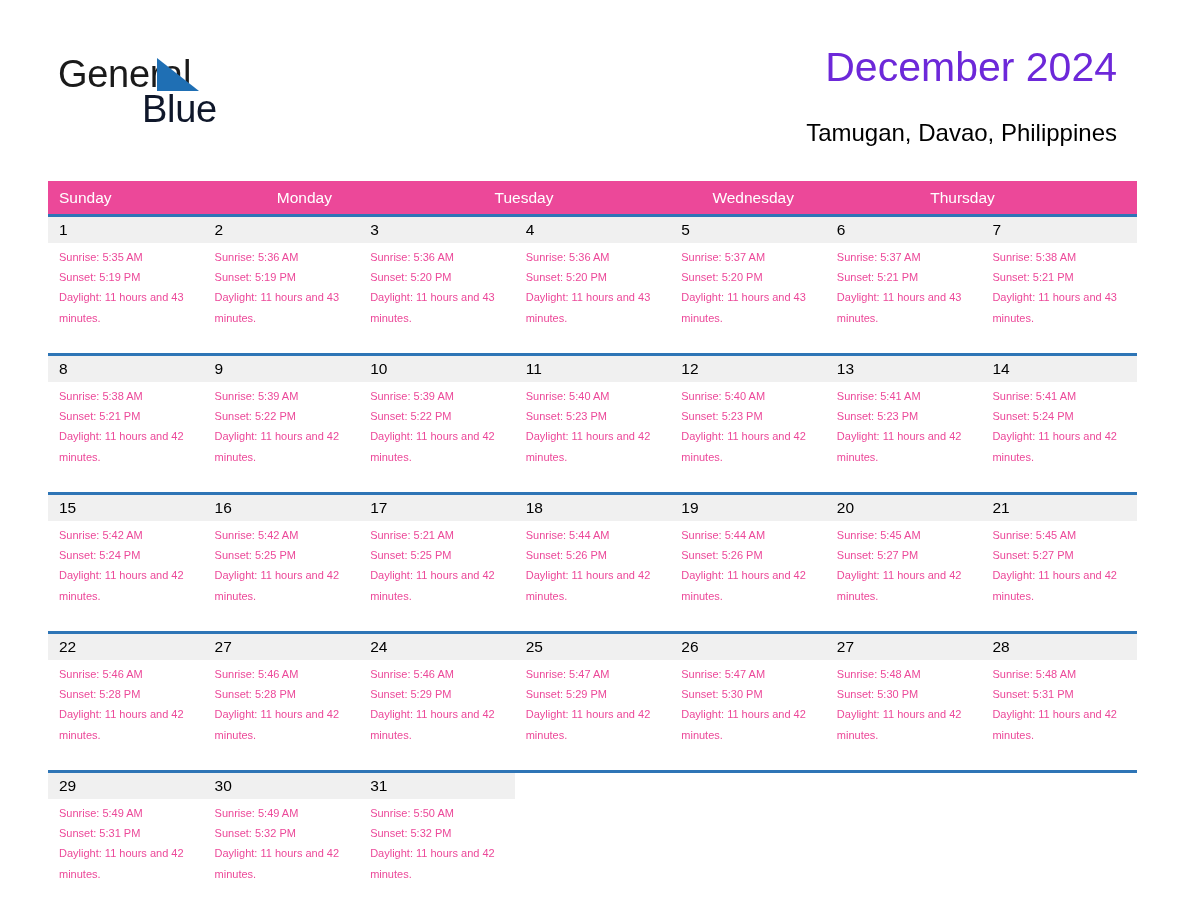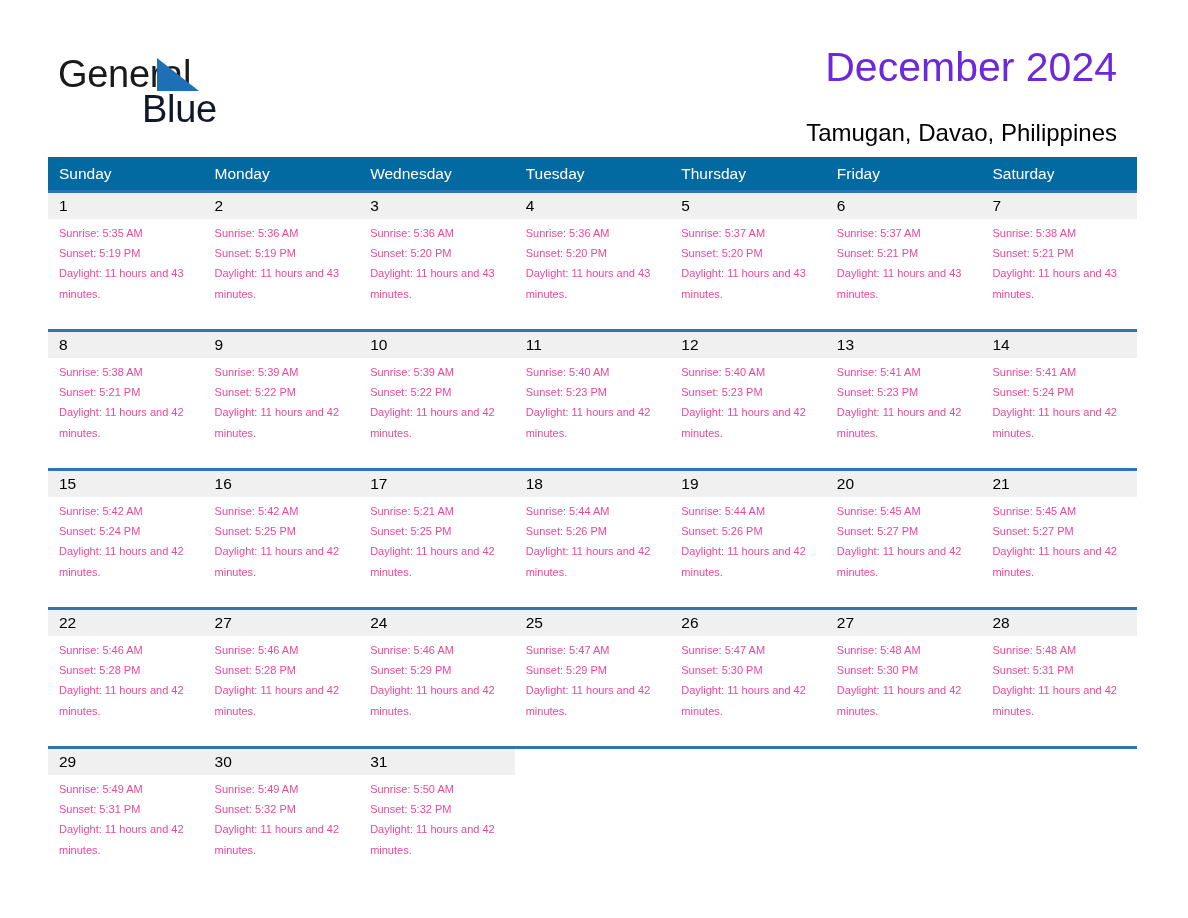--- a/index.html
+++ b/index.html
@@ -91,23 +91,24 @@
 
   
   .calendar {
     position: absolute;
     left: 48px;
     top: 157px;
     width: 1089px;
   }
   .weekdays {
     display: grid;
-    grid-template-columns: repeat(7, 1fr);
-    background: #0369a1;
+    grid-template-columns: repeat(5, 1fr);
+    background: #ec4899;
     height: 33px;
+    margin-top: 24px;
   }
   .weekday {
     color: #ffffff;
     font-size: 15.5px;
     line-height: 33px;
     padding-left: 11px;
     box-sizing: border-box;
     white-space: nowrap;
   }
 
@@ -175,22 +176,22 @@
       <div class="cal-subtitle">Tamugan, Davao, Philippines</div>
     </div>
 
   </div>
 
   <div class="calendar">
 
     <div class="weekdays">
       <div class="weekday">Sunday</div>
       <div class="weekday">Monday</div>
+      <div class="weekday">Tuesday</div>
       <div class="weekday">Wednesday</div>
-      <div class="weekday">Tuesday</div>
       <div class="weekday">Thursday</div>
       <div class="weekday">Friday</div>
       <div class="weekday">Saturday</div>
     </div>
 
     <div class="week">
       <div class="daynum-row">
         <div class="daynum">1</div>
         <div class="daynum">2</div>
         <div class="daynum">3</div>

